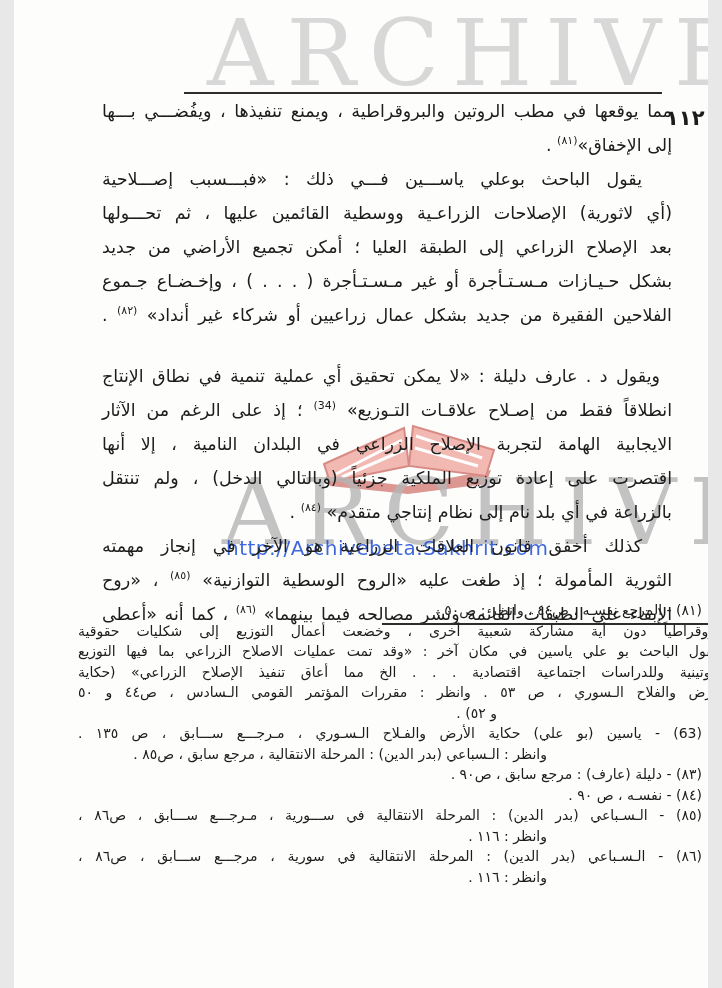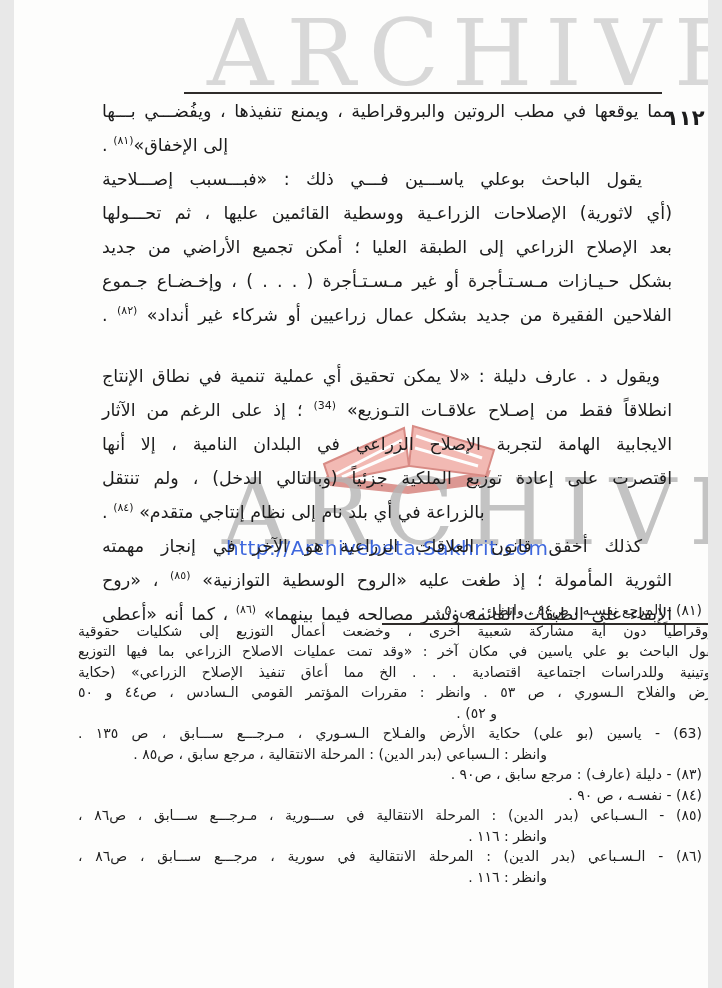--- a/index.html
+++ b/index.html
@@ -17,21 +17,21 @@
            color:#b5b5b5;white-space:nowrap;}
   .archive-top{top:8px;left:193px;opacity:.5;}
   .archive-mid{top:467px;left:208px;opacity:.8;}
   .wm-url{top:536px;left:212px;font-size:20px;letter-spacing:.5px;color:#1d4ed8;opacity:.85;
           font-family:"DejaVu Sans",sans-serif;}
   .wm-book{top:424px;left:302px;opacity:.8;}
 
   
   .body-block{position:absolute;z-index:2;top:94px;left:88px;width:570px;direction:rtl;
               font-size:17.5px;line-height:34px;}
-  .body-line{height:34px;white-space:nowrap;text-align:left;}
+  .body-line{height:34px;white-space:nowrap;text-align:right;}
   .body-line.j{white-space:normal;text-align:justify;text-align-last:justify;}
   .body-line sup{font-size:11px;line-height:0;}
 
   
   .fn-sep{position:absolute;z-index:2;top:623px;left:368px;width:348px;height:2px;background:#2f2c2a;}
   .fn-block{position:absolute;z-index:2;top:600px;left:64px;width:624px;direction:rtl;
             font-size:14px;line-height:20.5px;}
   .fn-line{height:20.5px;white-space:nowrap;text-align:right;}
   .fn-line.j{white-space:normal;text-align:justify;text-align-last:justify;}
 </style>

